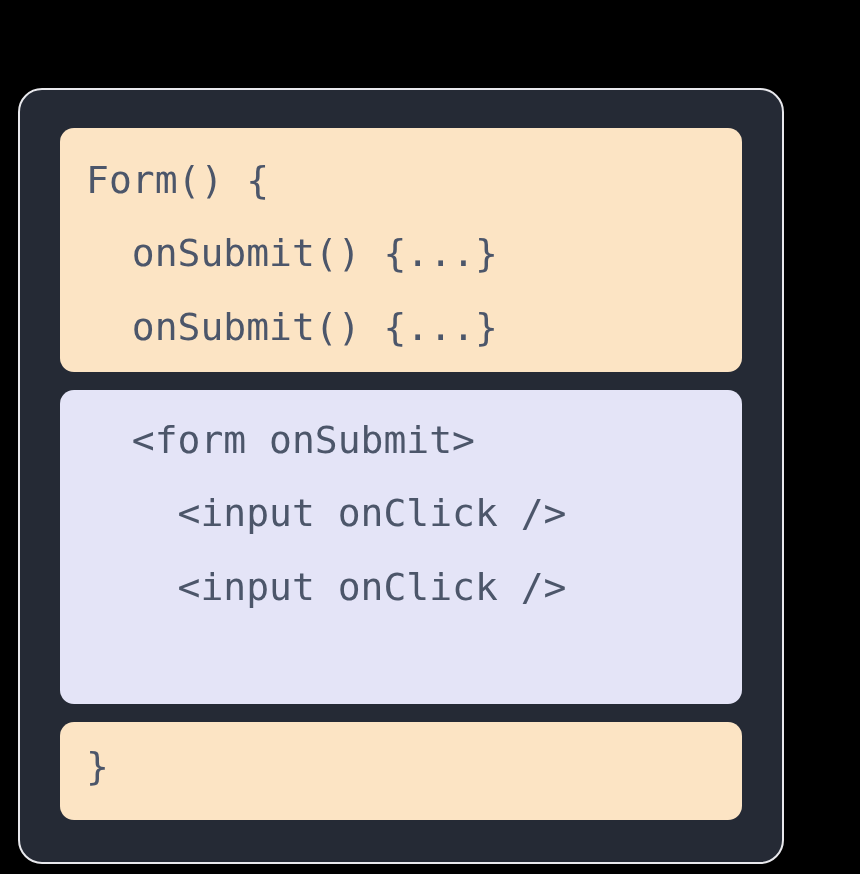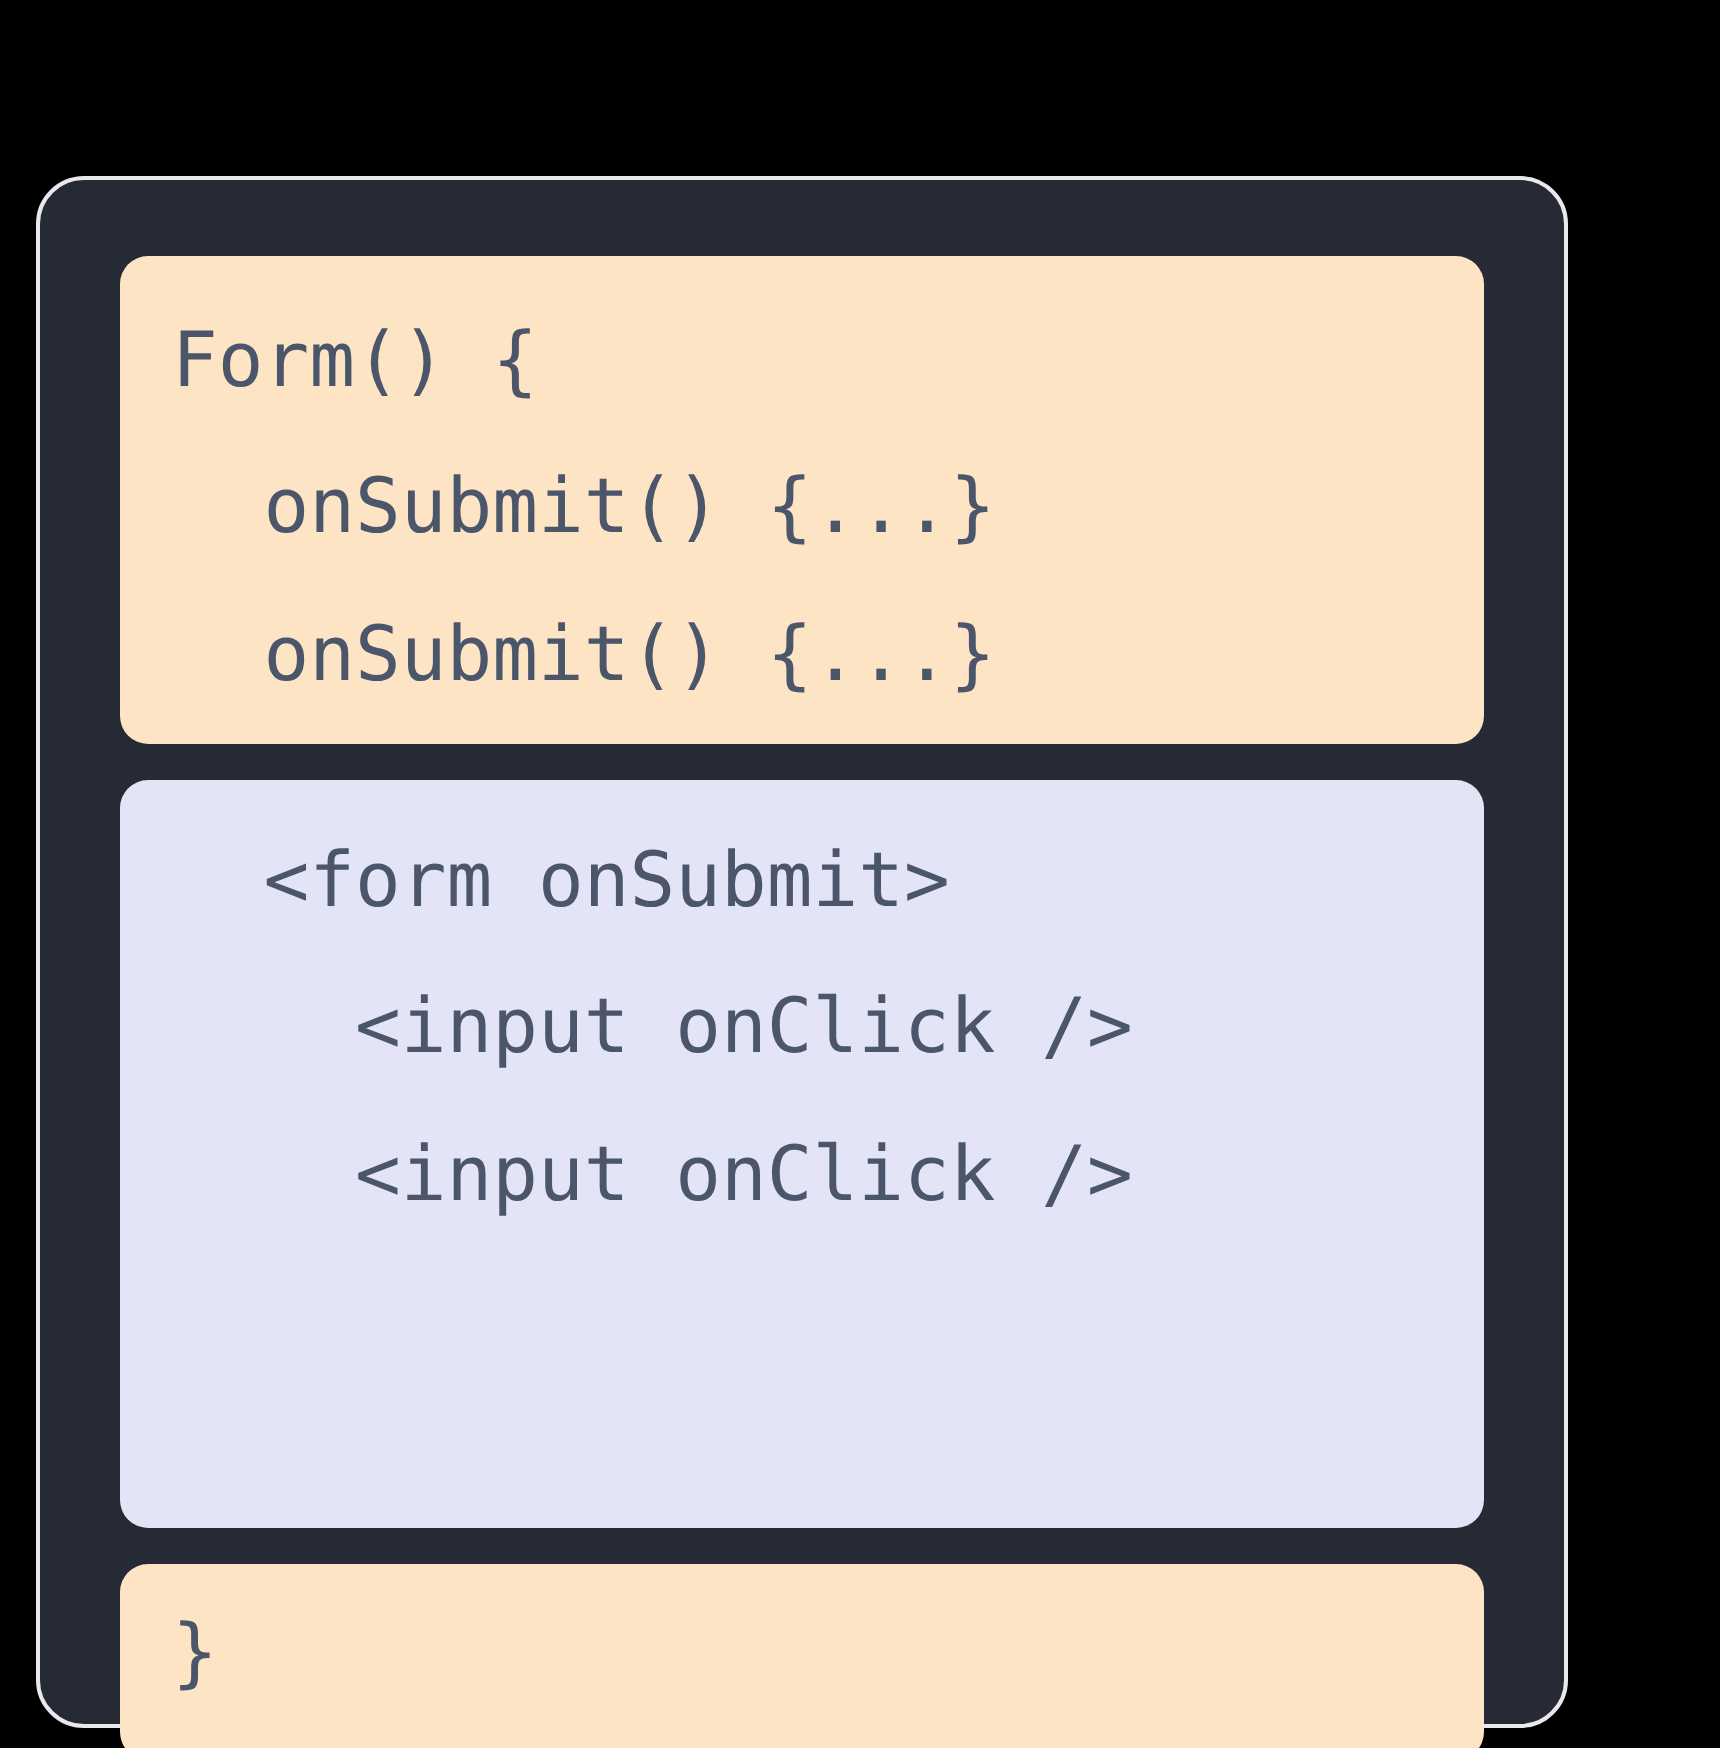--- a/index.html
+++ b/index.html
@@ -61,21 +61,21 @@
     letter-spacing: 0px;
     font-weight: 400;
   }
 
   
   .seg-header {
     height: 244px;
     padding-top: 16px;
   }
   .seg-body {
-    height: 374px;
+    height: 314px;
     padding-top: 14px;
   }
   .seg-footer {
     height: 98px;
     padding-top: 8px;
   }
 </style>
 </head>
 <body>
 

